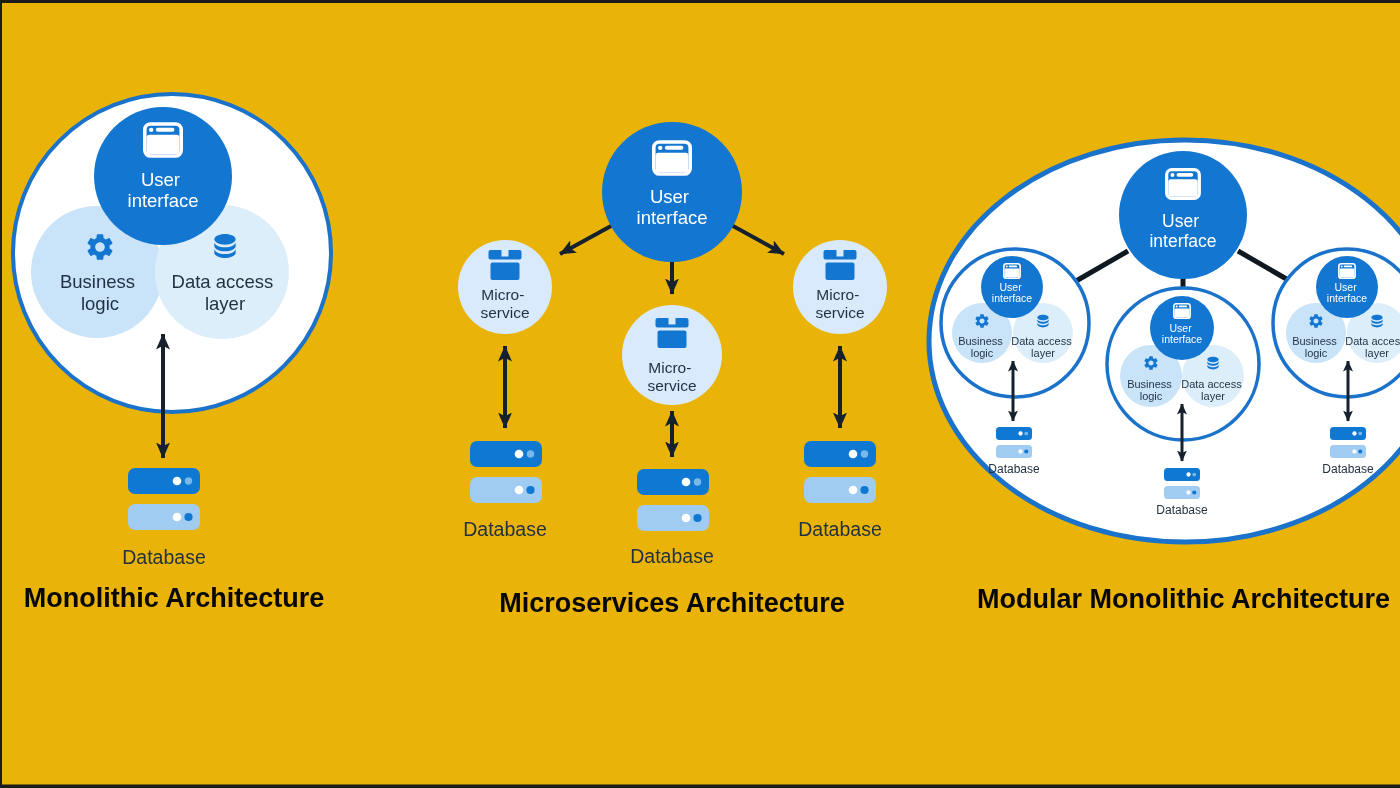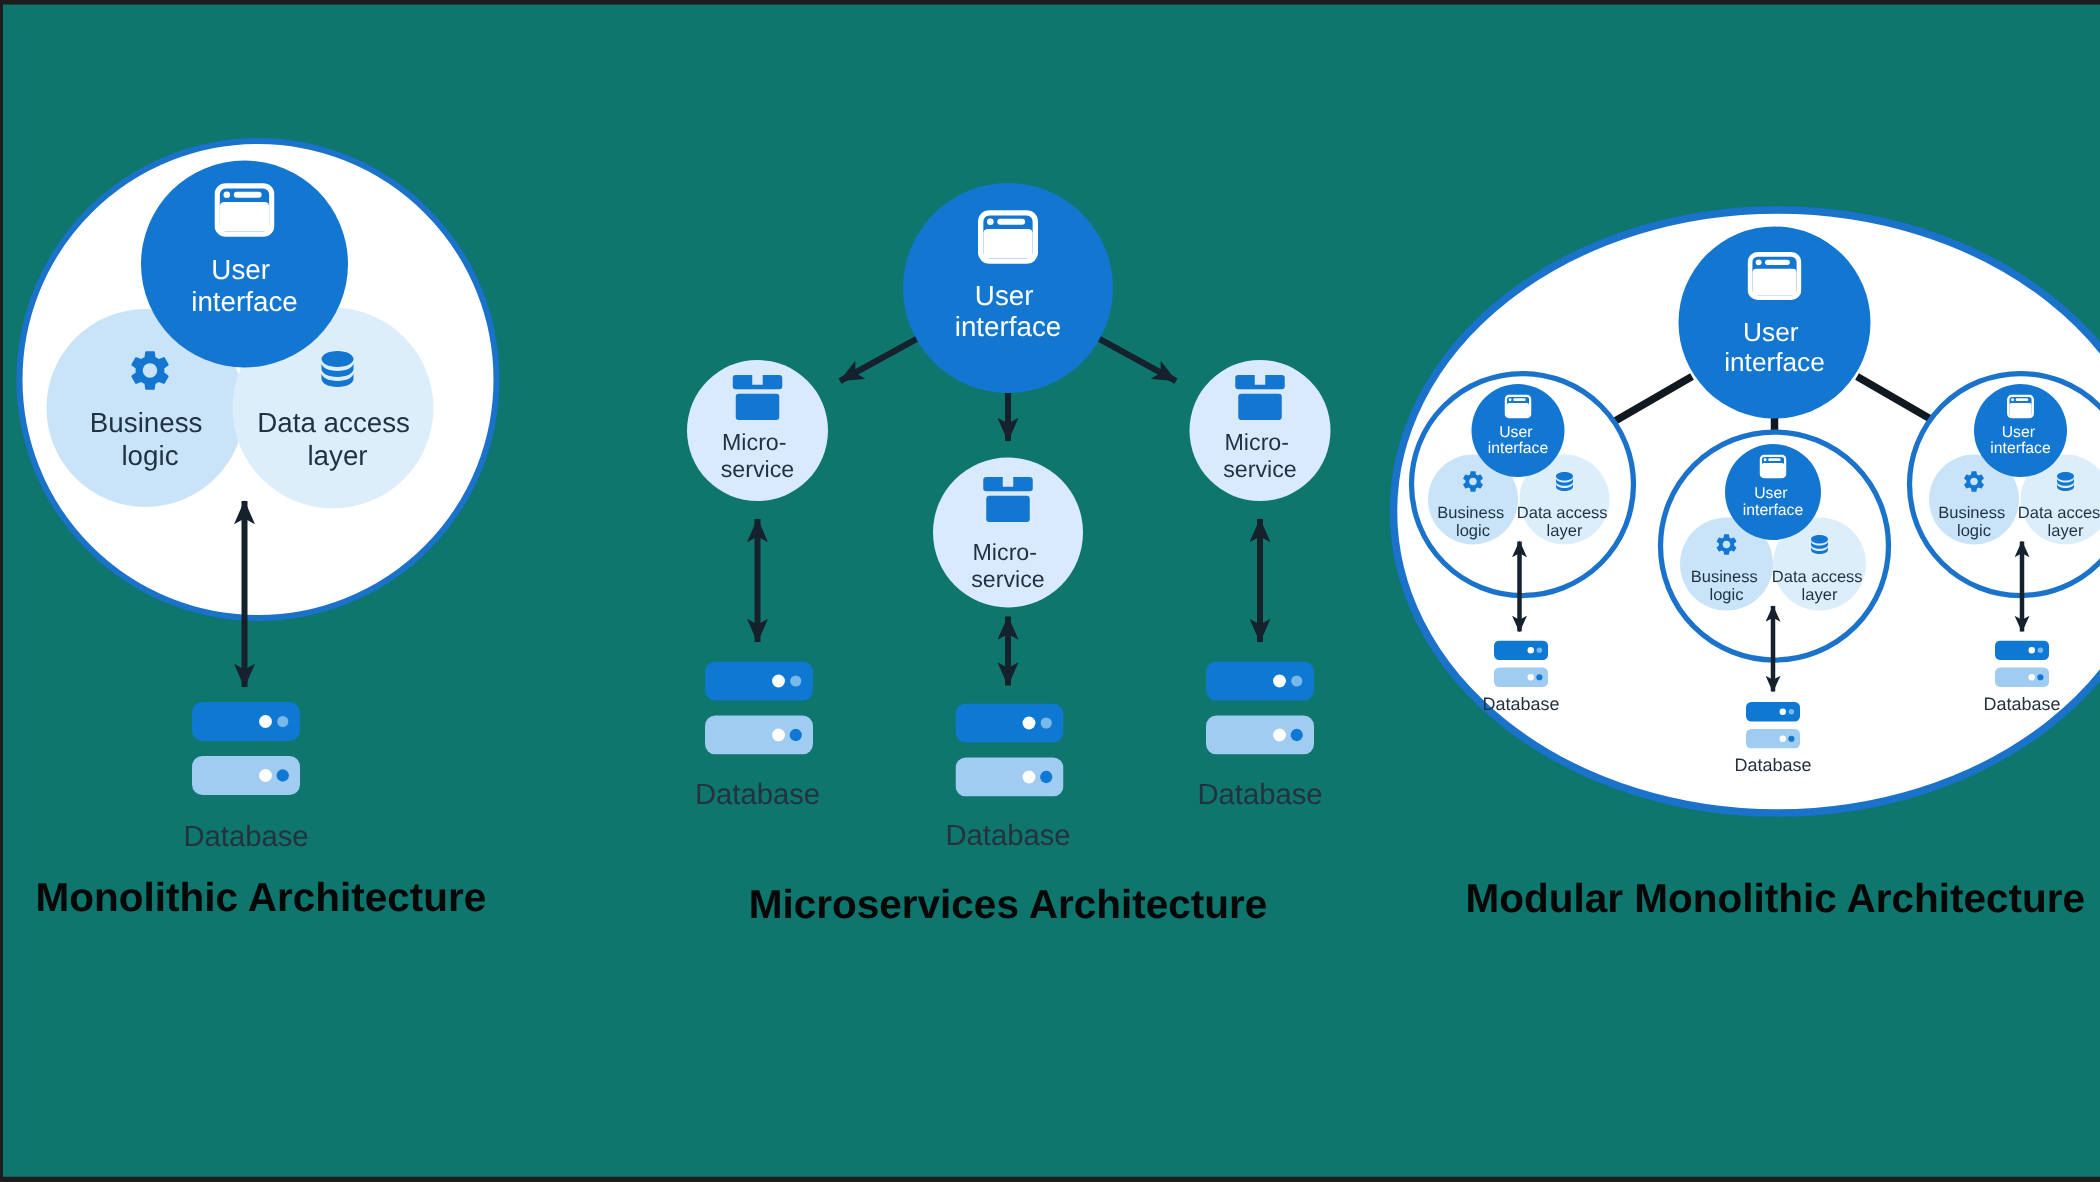--- a/index.html
+++ b/index.html
@@ -1,19 +1,19 @@
 <!DOCTYPE html>
 <html><head>
 <meta charset="utf-8">
 <style>
   html,body{margin:0;padding:0;background:#ffffff;}
   .canvas{
     position:relative;
     width:1400px;height:788px;
-    background:#0f766e;
+    background:#eab308;
     overflow:hidden;
     font-family:"Liberation Sans", sans-serif;
   }
   svg{position:absolute;left:0;top:0;}
   text{font-family:"Liberation Sans", sans-serif;}
   .t-white{fill:#ffffff;}
   .t-dark{fill:#1f3142;}
   .t-db{fill:#243240;}
   .t-title{fill:#070707;font-weight:bold;font-size:27px;}
   .f-big{font-size:18.5px;}

